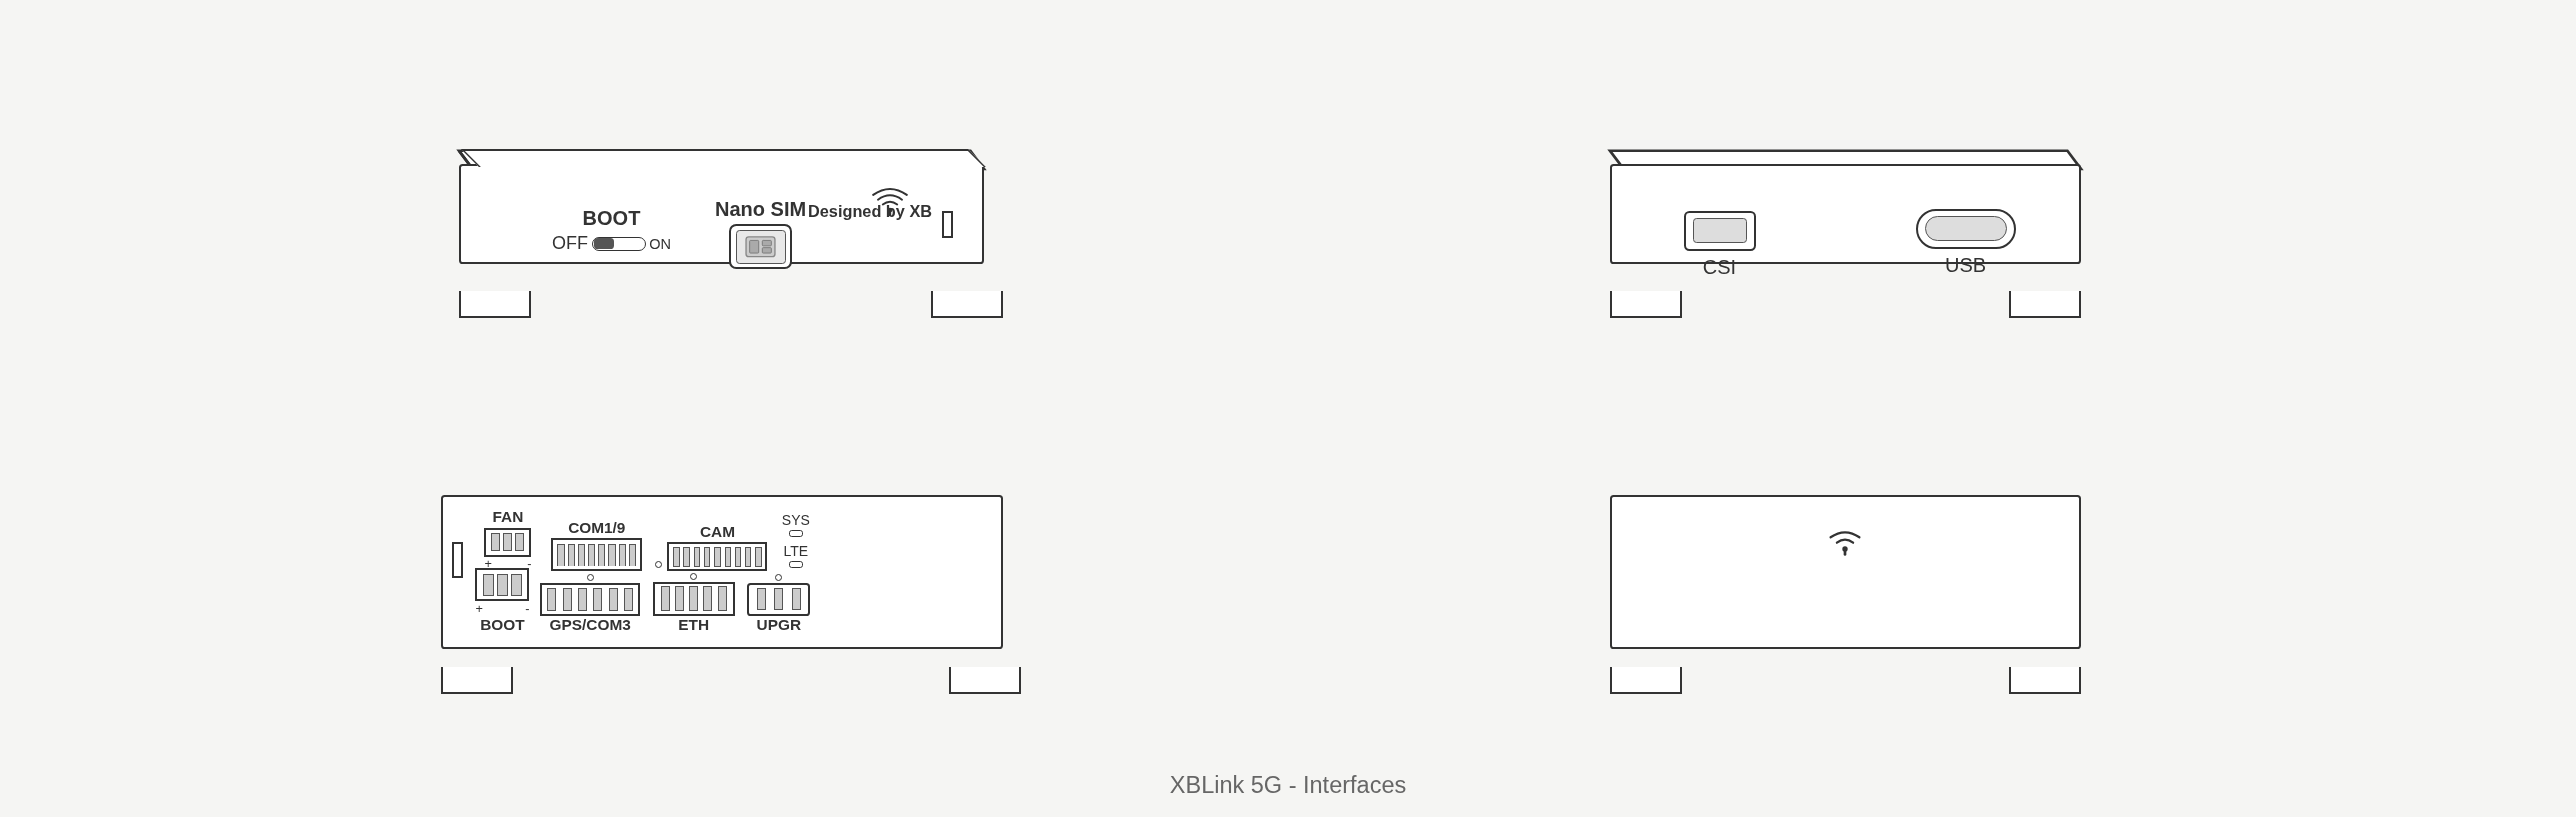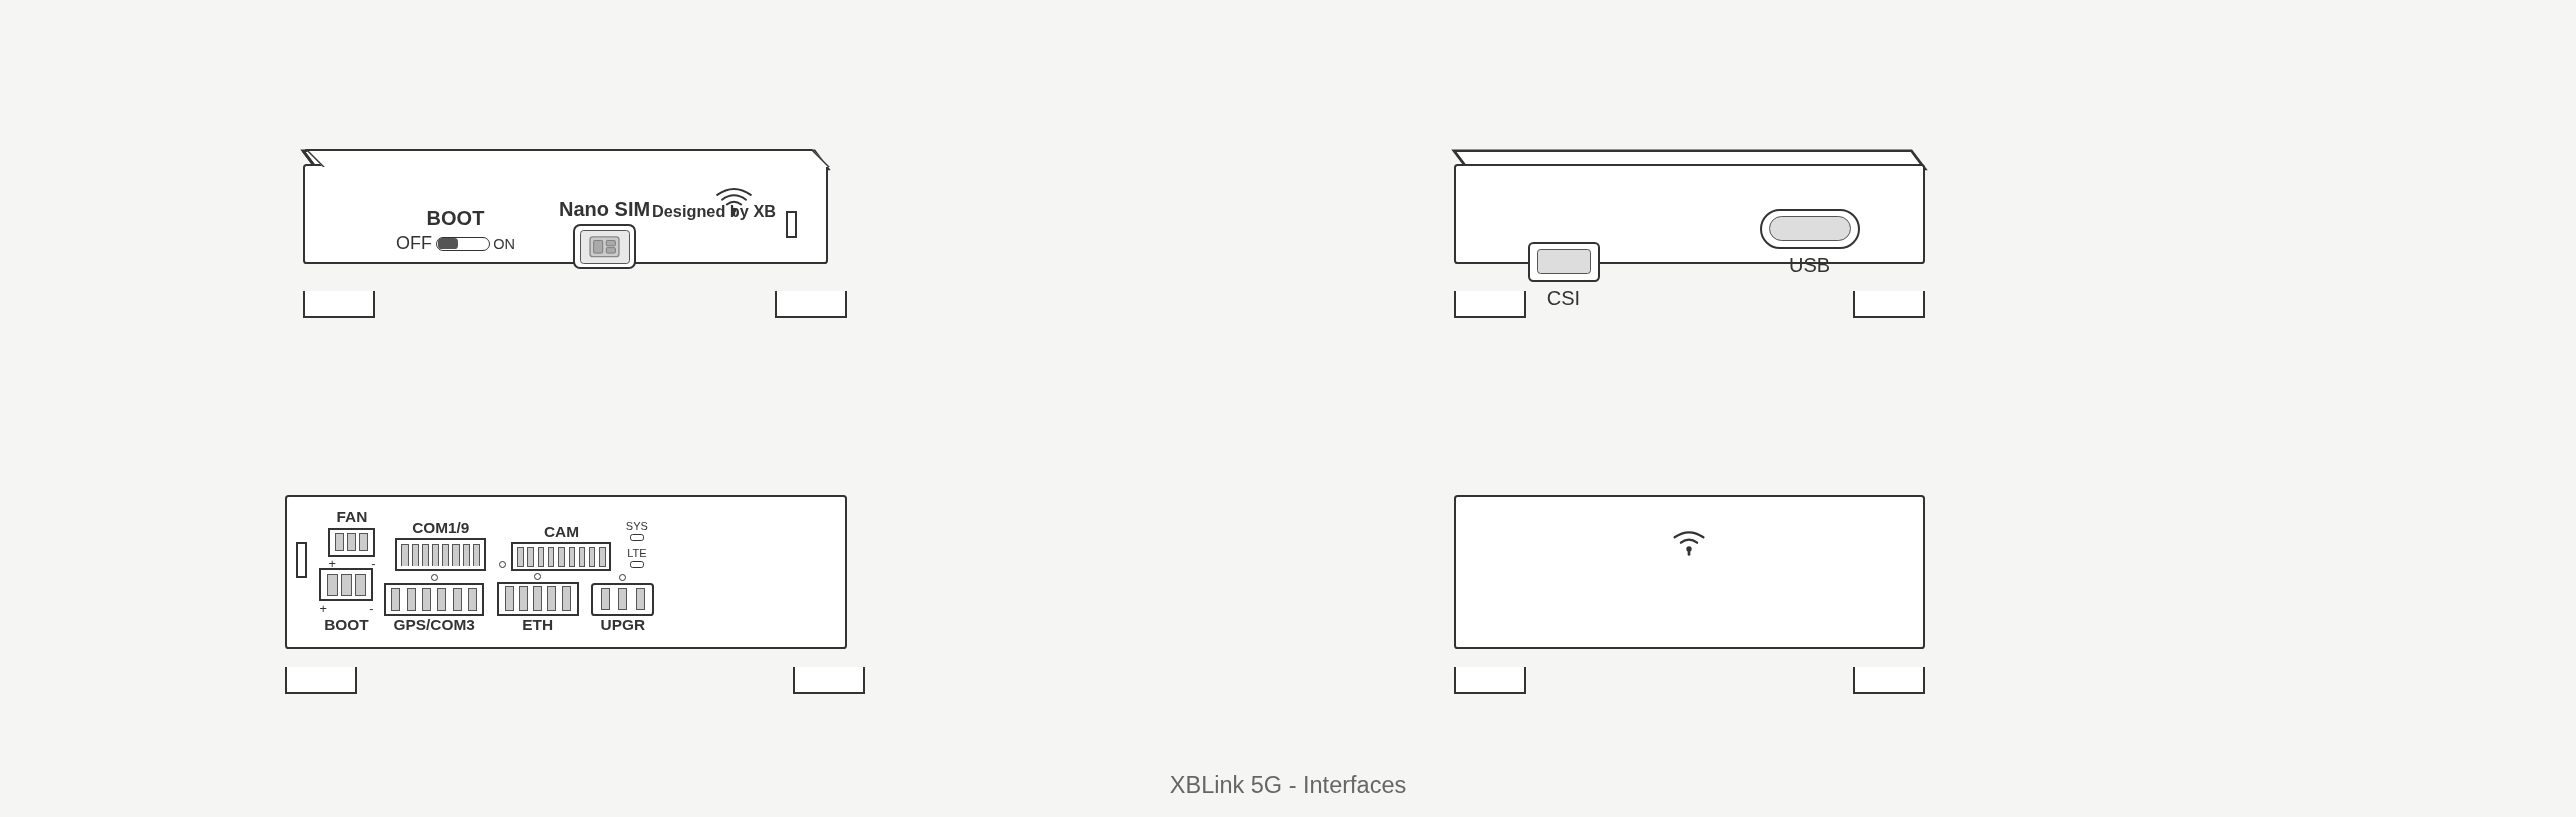--- a/index.html
+++ b/index.html
@@ -11,21 +11,21 @@
       display: flex;
       align-items: center;
       justify-content: center;
     }
     .page {
       width: 2576px;
       height: 817px;
       background: #f5f5f3;
       display: flex;
       flex-direction: column;
-      align-items: flex-start;
+      align-items: center;
       justify-content: center;
       position: relative;
     }
     .diagrams-grid {
       display: grid;
       grid-template-columns: 1fr 1fr;
       grid-template-rows: 1fr 1fr;
       gap: 36px 72px;
       width: 2264px;
       height: 725px;
@@ -220,21 +220,20 @@
       height: 27px;
       background: white;
       border: 2.7px solid #333;
       border-top: none;
     }
     
     .csi-port {
       position: absolute;
       left: 72px;
       top: 45px;
-      margin-top: 31px;
     }
     .csi-rect {
       width: 72px;
       height: 40px;
       border: 2.7px solid #333;
       border-radius: 5.4px;
       background: white;
     }
     .csi-inner {
       width: 54px;
@@ -416,21 +415,21 @@
       gap: 1.8px;
     }
     .led-dot {
       width: 14.5px;
       height: 7.2px;
       border: 1.8px solid #333;
       border-radius: 2.7px;
       background: white;
     }
     .led-label {
-      font-size: 11px;
+      font-size: 14px;
       color: #333;
     }
     
     .power-conn {
       width: 54px;
       height: 33px;
       border: 2.3px solid #333;
       background: white;
       display: flex;
       align-items: center;

